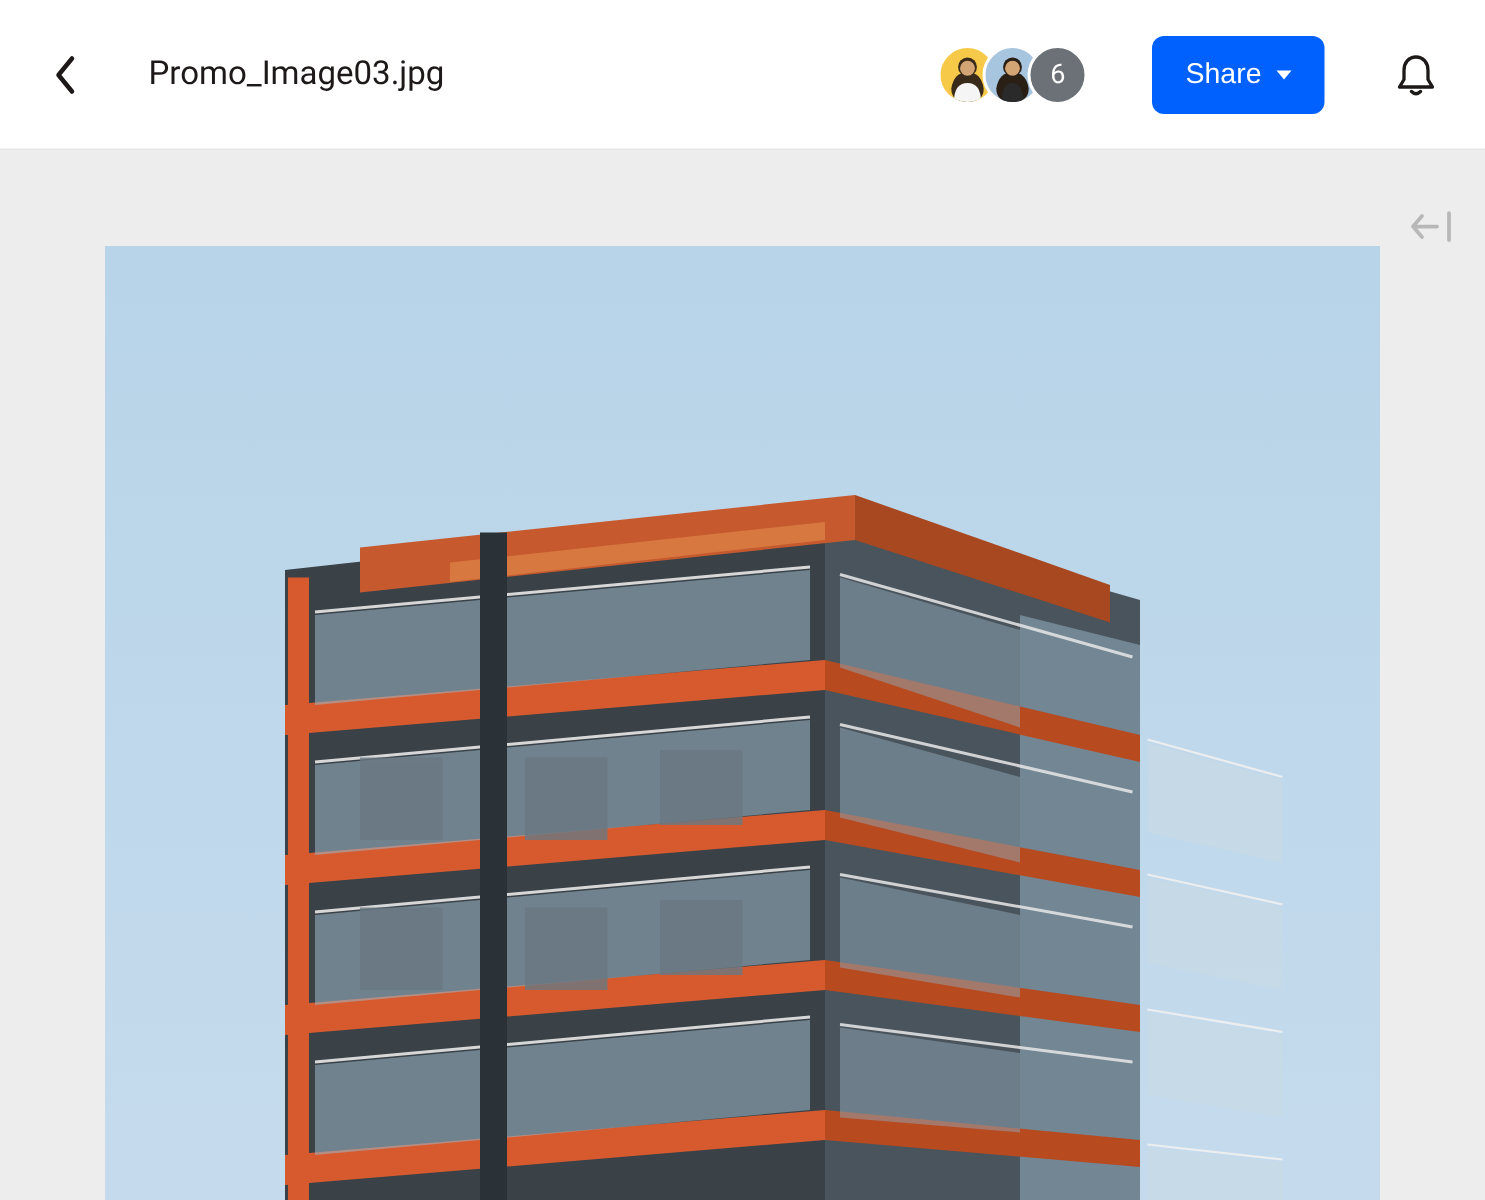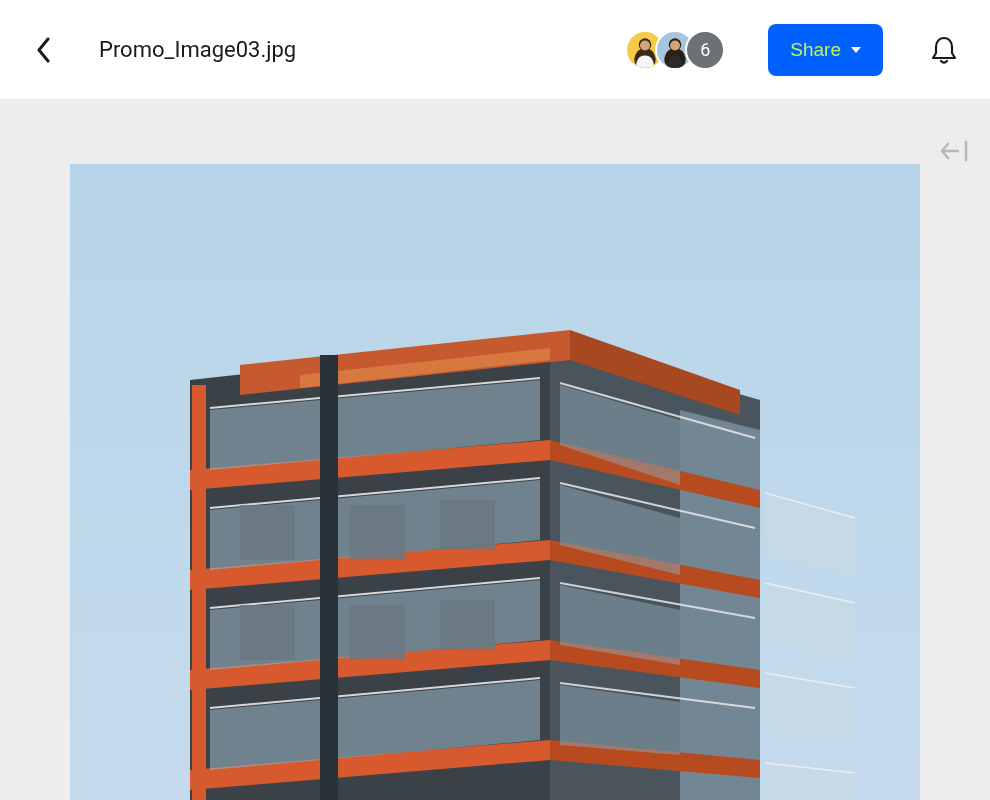--- a/index.html
+++ b/index.html
@@ -71,21 +71,21 @@
       color: #fff;
       font-size: 18px;
       font-weight: 400;
     }
     .avatar-person {
       width: 100%;
       height: 100%;
     }
     .share-button {
       background: #0061fe;
-      color: #bef264;
+      color: #ffffff;
       border: none;
       border-radius: 8px;
       height: 52px;
       padding: 0 22px;
       font-size: 19px;
       font-weight: 400;
       cursor: pointer;
       display: flex;
       align-items: center;
       gap: 10px;

